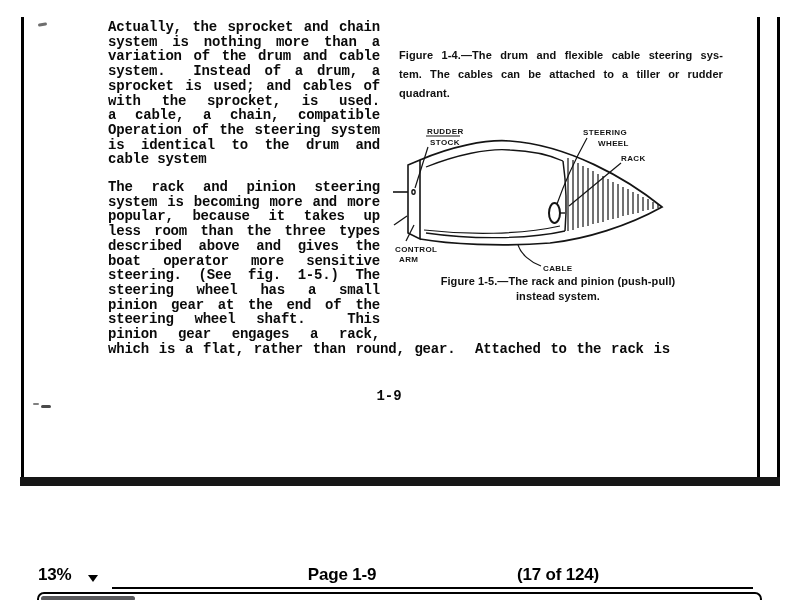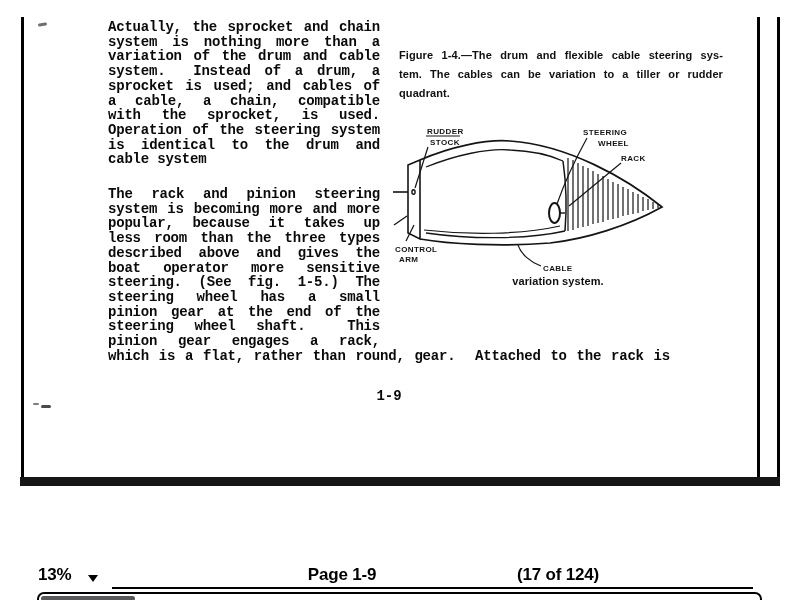--- a/index.html
+++ b/index.html
@@ -25,21 +25,21 @@
 
   
   #body-text {
     position:absolute; left:108px; top:20px; width:562px;
     font-family:"Liberation Mono", monospace;
     font-size:14px; font-weight:bold; line-height:14.7px;
     letter-spacing:-0.2px; color:#0a0a0a;
   }
   .para { width:272px; }
   .para.wide { width:562px; }
-  #para2 { margin-top:20px; }
+  #para2 { margin-top:13px; }
   .tline { white-space:pre-wrap; text-align:justify; text-align-last:justify; }
   .tline.lastleft { text-align-last:left; }
   #page-number { position:absolute; left:108px; top:388px; width:562px;
     text-align:center; font-family:"Liberation Mono", monospace;
     font-size:14px; font-weight:bold; color:#0a0a0a; }
 
   
   #fig14-caption {
     position:absolute; left:399px; top:15px; width:324px;
     font-size:11px; font-weight:bold; line-height:19px; letter-spacing:0.1px;
@@ -91,22 +91,22 @@
   <div class="smudge" id="smudge-left-a"></div>
   <div class="smudge" id="smudge-left-b"></div>
 
   <div id="body-text">
     <div class="para" id="para1">
         <div class="tline">Actually, the sprocket and chain</div>
         <div class="tline">system is nothing more than a</div>
         <div class="tline">variation of the drum and cable</div>
         <div class="tline">system.  Instead of a drum, a</div>
         <div class="tline">sprocket is used; and cables of</div>
+        <div class="tline">with the sprocket, is used.</div>
         <div class="tline">a cable, a chain, compatible</div>
-        <div class="tline">with the sprocket, is used.</div>
         <div class="tline">Operation of the steering system</div>
         <div class="tline">is identical to the drum and</div>
         <div class="tline lastleft">cable system</div>
       </div>
     <div class="para" id="para2">
         <div class="tline">The rack and pinion steering</div>
         <div class="tline">system is becoming more and more</div>
         <div class="tline">popular, because it takes up</div>
         <div class="tline">less room than the three types</div>
         <div class="tline">described above and gives the</div>
@@ -118,25 +118,26 @@
         <div class="tline">pinion gear engages a rack,</div>
       </div>
     <div class="para wide" id="para2-cont">
         <div class="tline">which is a flat, rather than round, gear.  Attached to the rack is</div>
       </div>
   </div>
   <div id="page-number">1-9</div>
 
   <div id="fig14-caption">
       <div class="tline">Figure 1-4.—The drum and flexible cable steering sys-</div>
-      <div class="tline">tem. The cables can be variation to a tiller or rudder</div>
+      <div class="tline">tem. The cables can be attached to a tiller or rudder</div>
       <div class="tline lastleft">quadrant.</div>
     </div>
   <div id="fig15-caption" class="centered">
-      <div class="tline">variation system.</div>
+      <div class="tline">Figure 1-5.—The rack and pinion (push-pull)</div>
+      <div class="tline">instead system.</div>
     </div>
 
   <svg id="diagram" viewBox="0 0 310 180">
 
     <path d="M18,53 L30,48 L30,127 L18,121 Z" stroke-width="1.6"></path>
 
     <path d="M30,48 C60,35 96,27 120,29 C178,33 236,66 272,95 C238,114 196,127 160,131 C112,135 58,132 30,127" stroke-width="1.7"></path>
 
     <path d="M36,55 C66,43 98,36 120,38 C146,39 162,44 173,49" stroke-width="1.3"></path>
     <path d="M173,49 C176,70 177,95 175,119" stroke-width="1.5"></path>

